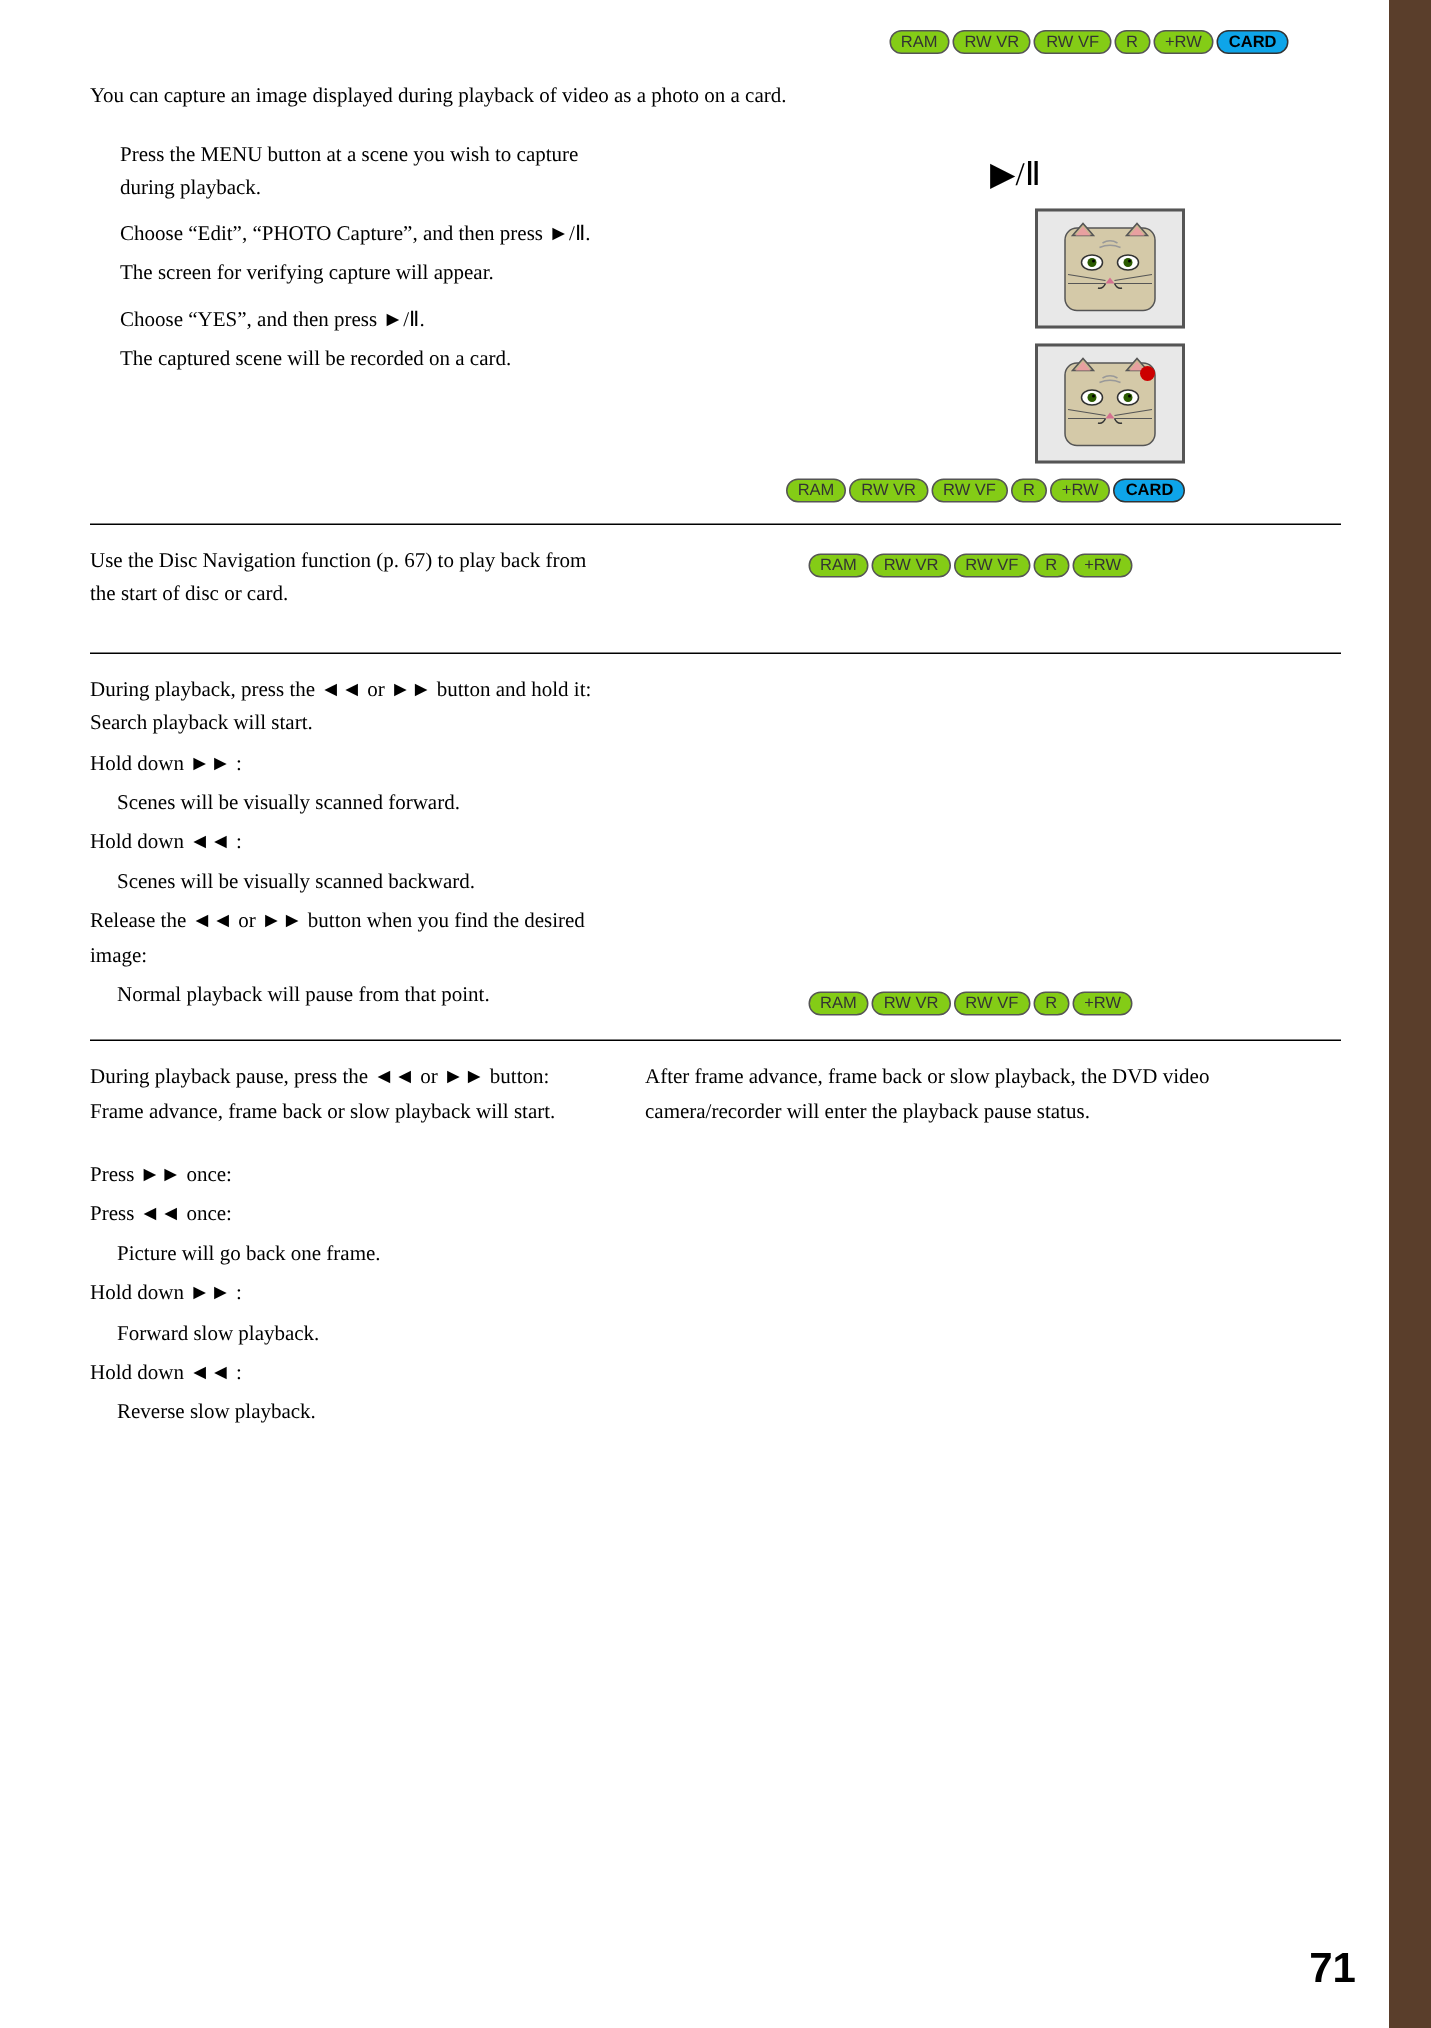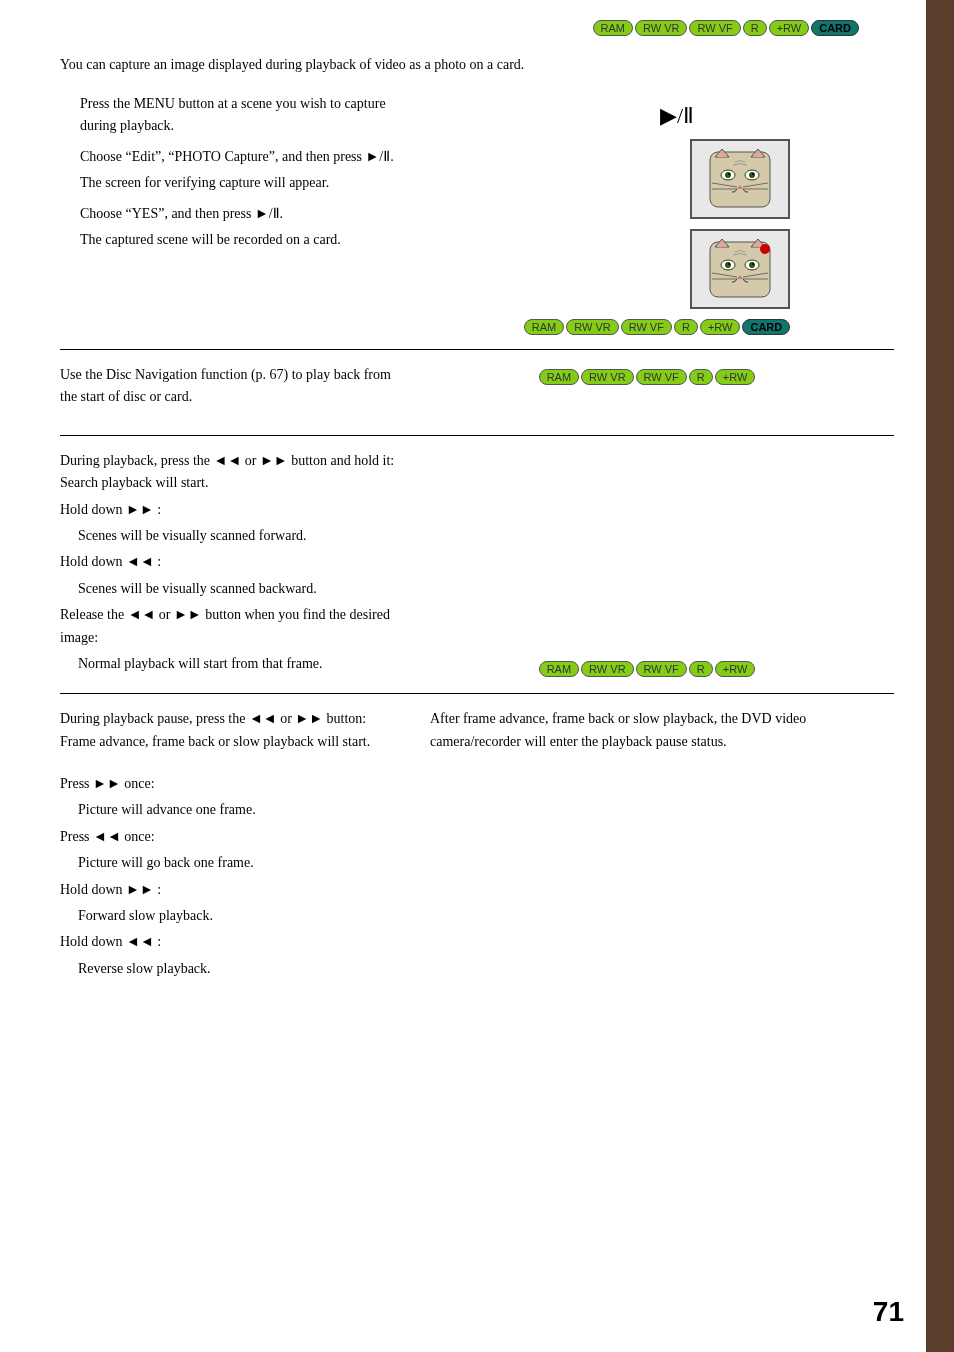--- a/index.html
+++ b/index.html
@@ -45,21 +45,21 @@
       padding: 1px 7px;
       font-size: 11px;
       font-family: Arial, Helvetica, sans-serif;
       font-weight: 500;
       color: #333;
       background: #84cc16;
       white-space: nowrap;
     }
 
     .badge.active {
-      background: #0f766e;
+      background: #0ea5e9;
       color: #000;
       font-weight: 700;
       border-color: #333;
     }
 
     
     .top-badge-row {
       display: flex;
       justify-content: flex-end;
       margin-bottom: 18px;
@@ -325,21 +325,21 @@
   <div class="divider"></div>
 
   <div class="section-with-badges">
     <div class="section-text">
       <p>During playback, press the ◄◄ or ►► button and hold it: Search playback will start.</p>
       <p>Hold down ►► :</p>
       <p class="indent">Scenes will be visually scanned forward.</p>
       <p>Hold down ◄◄ :</p>
       <p class="indent">Scenes will be visually scanned backward.</p>
       <p>Release the ◄◄ or ►► button when you find the desired image:</p>
-      <p class="indent">Normal playback will start from that frame.</p>
+      <p class="indent">Normal playback will pause from that point.</p>
     </div>
     <div class="section-badges">
       
     </div>
   </div>
 
   <div style="display:flex; justify-content: center; padding-left: 340px; margin-top: -40px; margin-bottom: 16px;">
     <div class="badge-row" id="section4-badges">
         <span class="badge">RAM</span>
         <span class="badge">RW VR</span>
@@ -349,21 +349,20 @@
       </div>
   </div>
 
   <div class="divider"></div>
 
   <div class="two-col-section">
     <div class="two-col-left">
       <p>During playback pause, press the ◄◄ or ►► button: Frame advance, frame back or slow playback will start.</p>
       <br>
       <p>Press ►► once:</p>
-      <p class="indent">Picture will advance one frame.</p>
       <p>Press ◄◄ once:</p>
       <p class="indent">Picture will go back one frame.</p>
       <p>Hold down ►► :</p>
       <p class="indent">Forward slow playback.</p>
       <p>Hold down ◄◄ :</p>
       <p class="indent">Reverse slow playback.</p>
     </div>
     <div class="two-col-right">
       <p>After frame advance, frame back or slow playback, the DVD video camera/recorder will enter the playback pause status.</p>
     </div>

